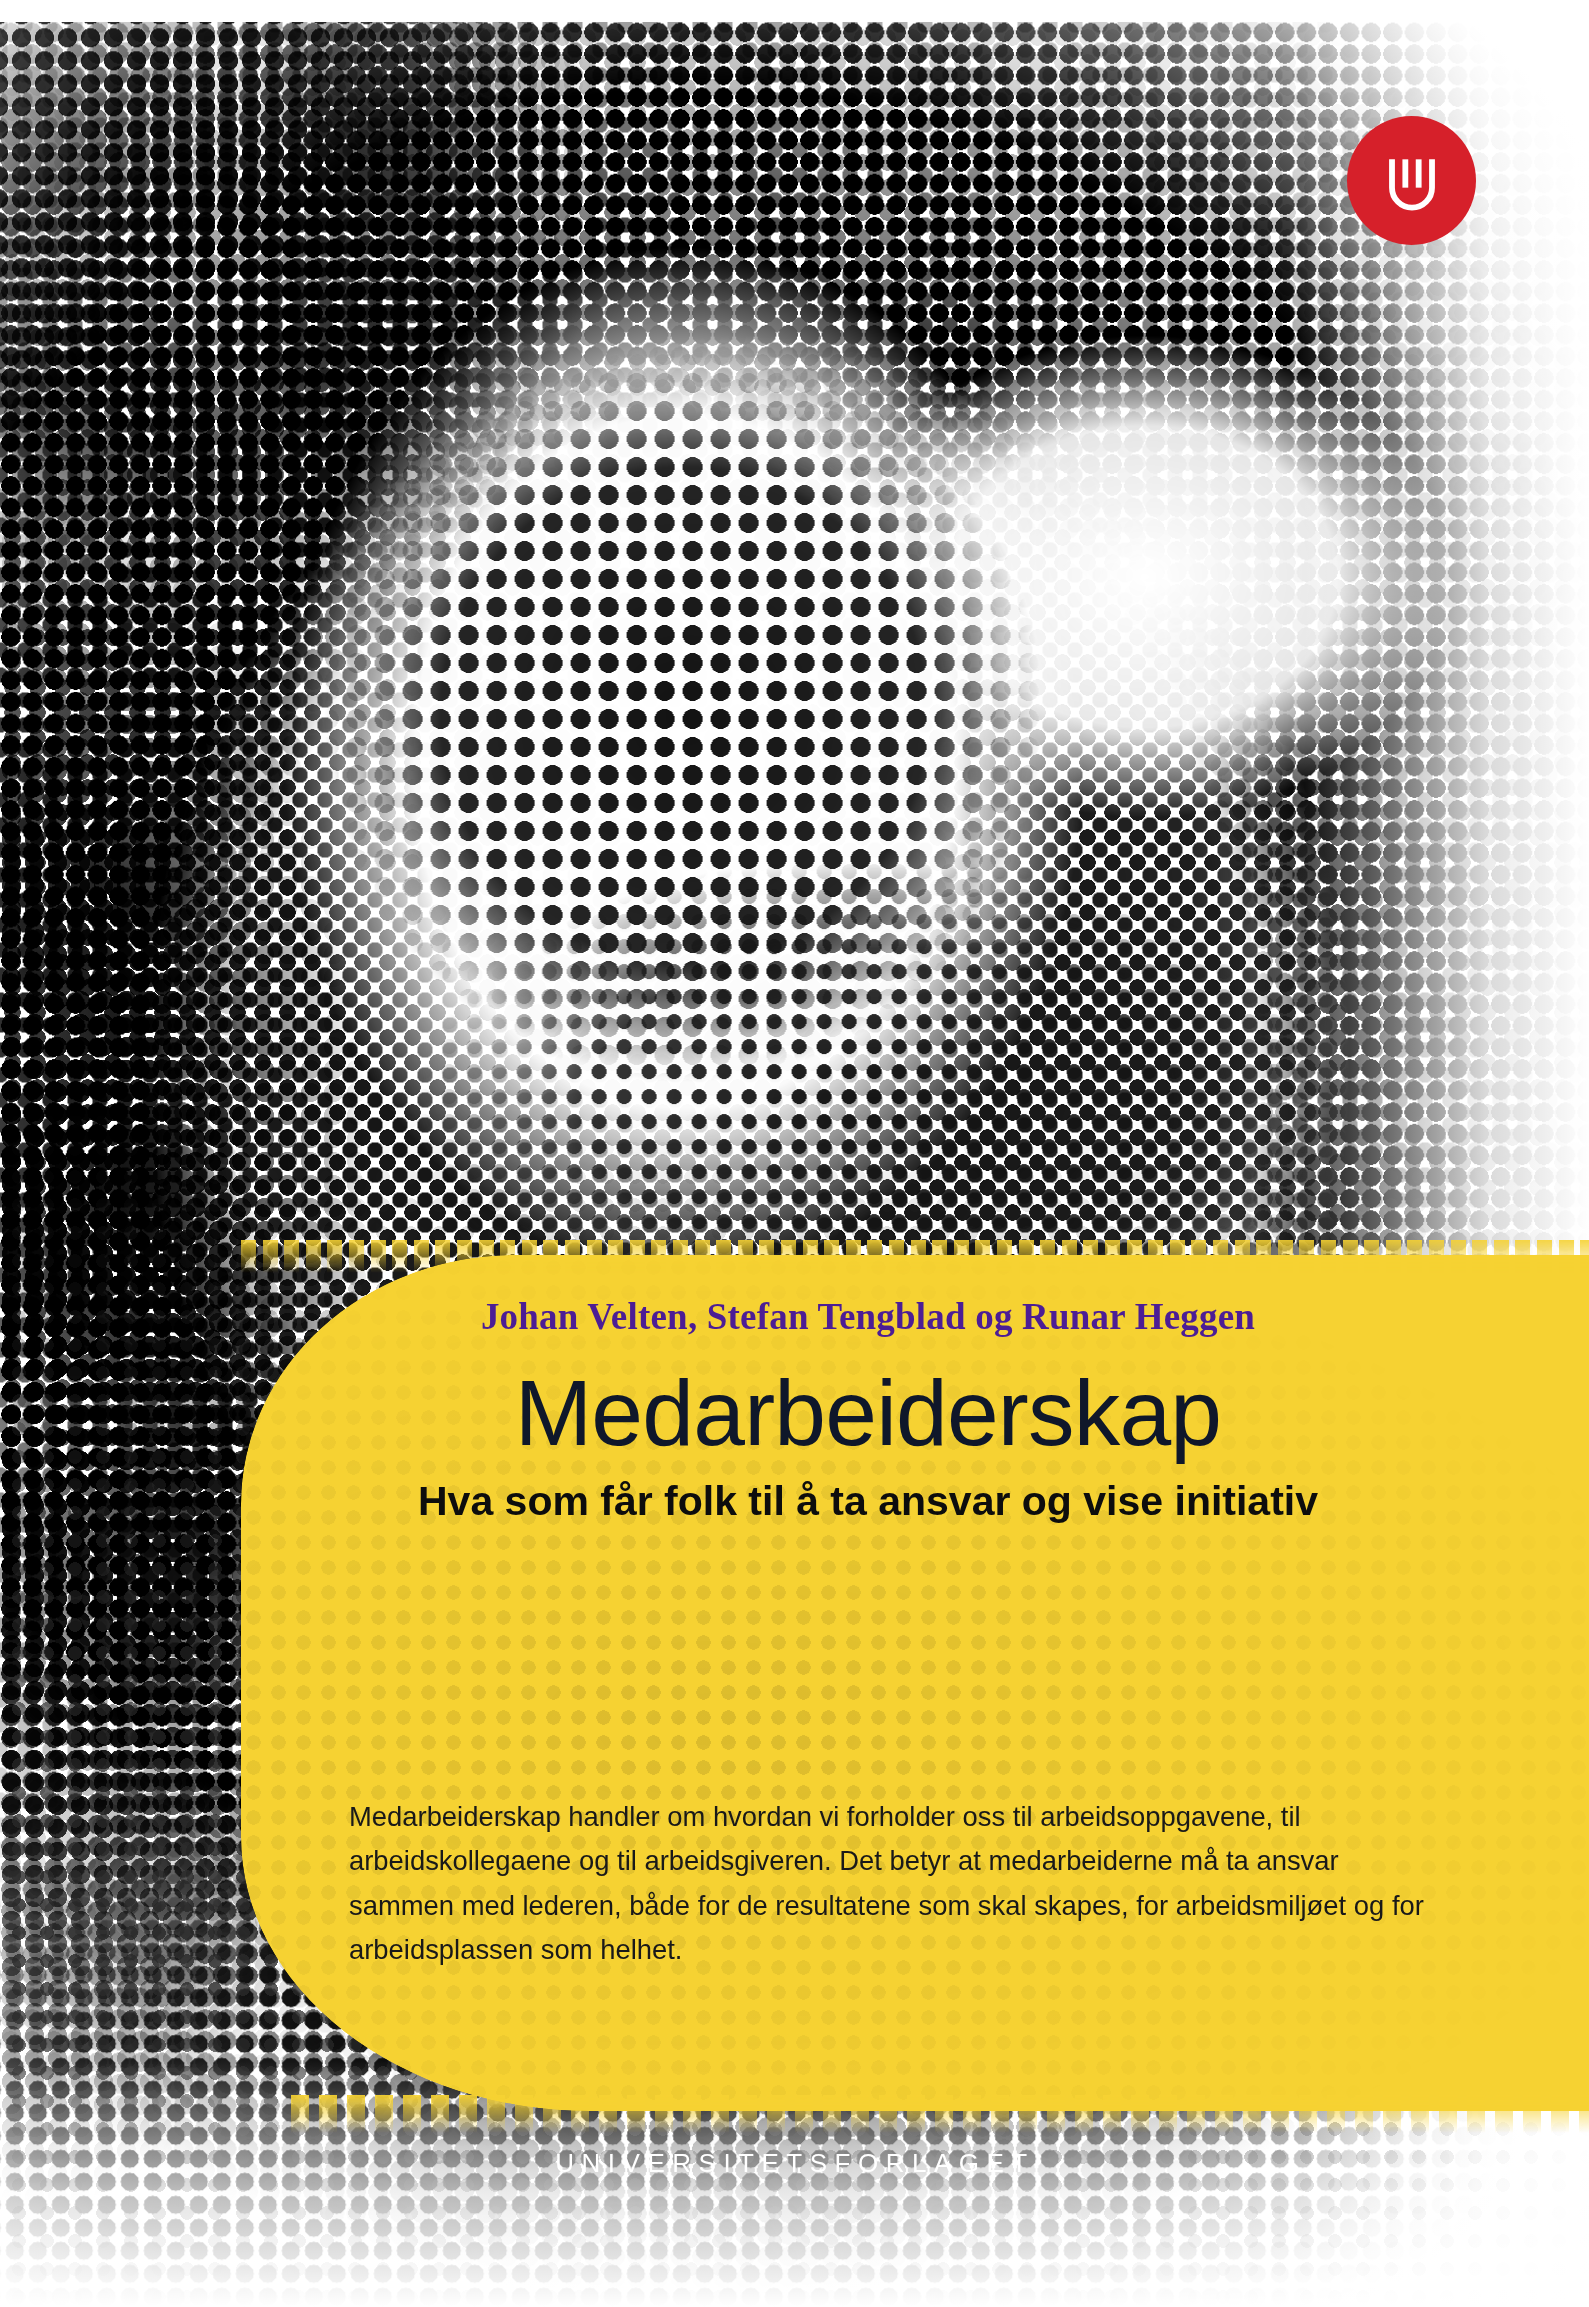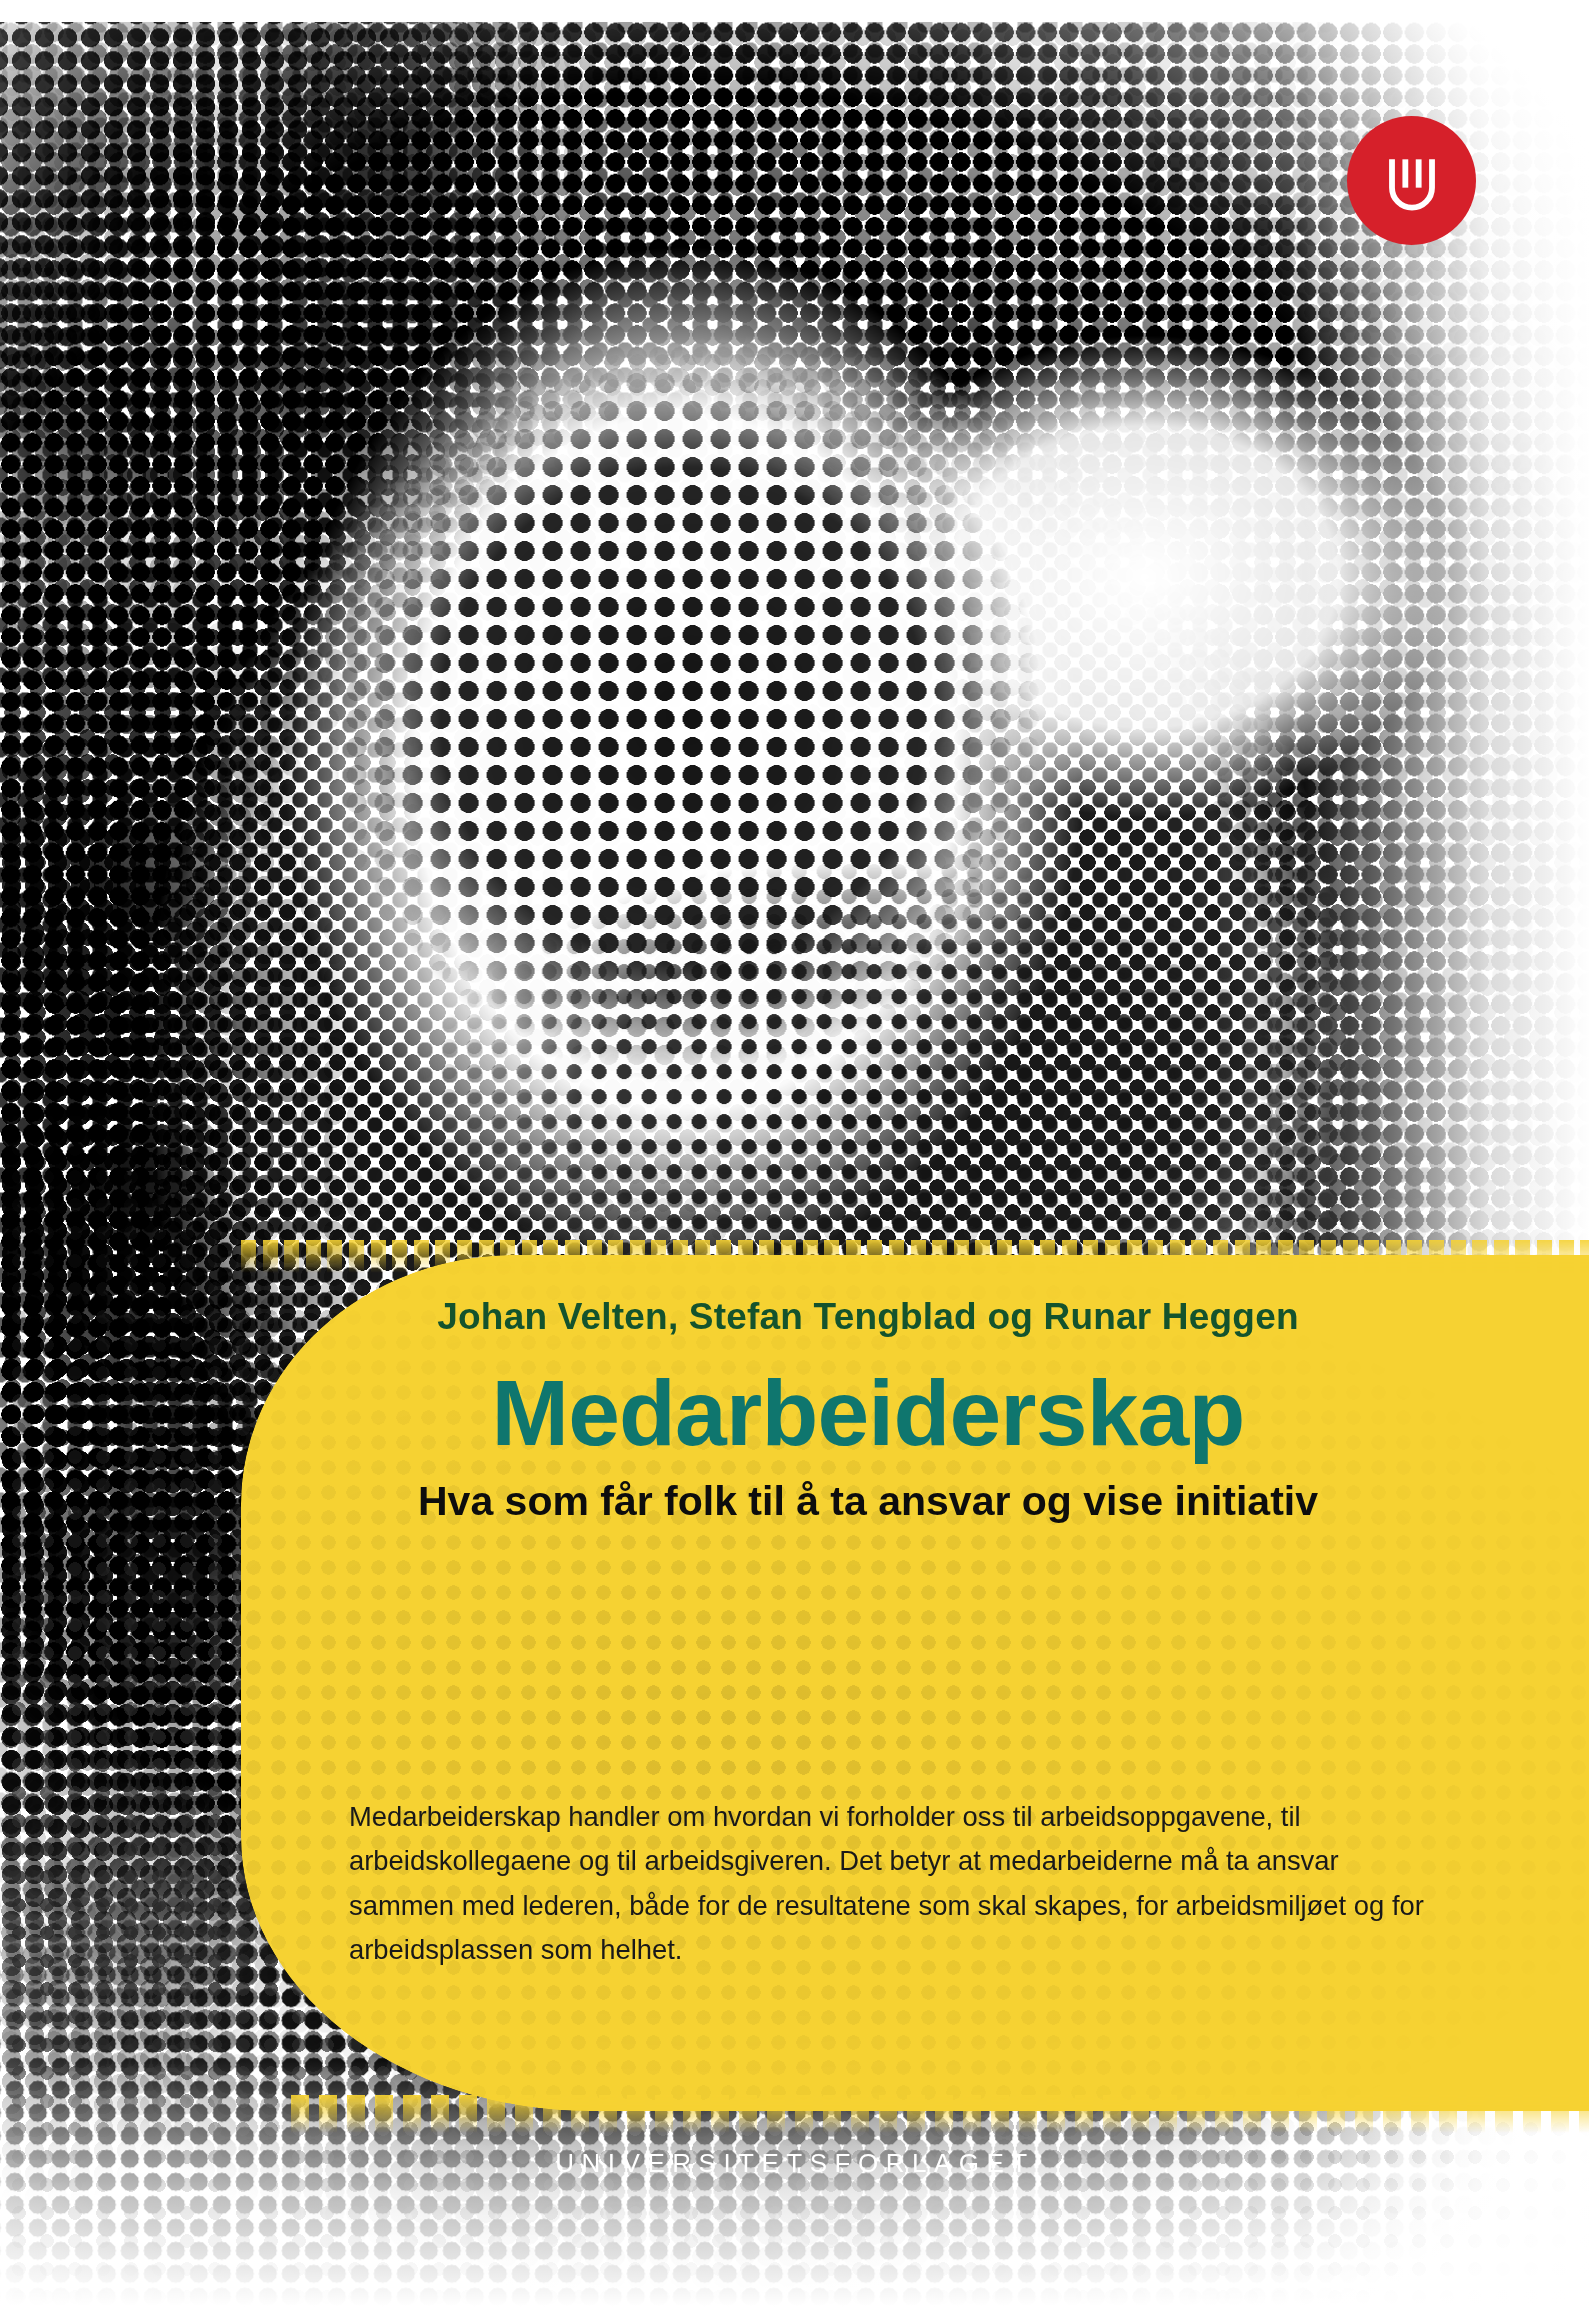--- a/index.html
+++ b/index.html
@@ -221,31 +221,32 @@
 
   
   .text-block {
     position: absolute;
     left: 274px;
     top: 1296px;
     width: 1188px;
     text-align: center;
   }
   .authors {
-    color: #14532d;
+    color: #4c1d95;
     font-size: 37px;
     font-weight: 700;
     letter-spacing: 0.2px;
     margin: 0 0 28px 0;
     line-height: 1.15;
+    font-family: Liberation Serif, serif;
   }
   .book-title {
-    color: #0f766e;
+    color: #0f172a;
     font-size: 93px;
-    font-weight: 700;
+    font-weight: 400;
     letter-spacing: -0.8px;
     line-height: 1.0;
     margin: 0 0 18.3px 0;
   }
   .subtitle {
     color: #0d0d0d;
     font-size: 41px;
     font-weight: 700;
     line-height: 1.15;
     margin: 4px;

